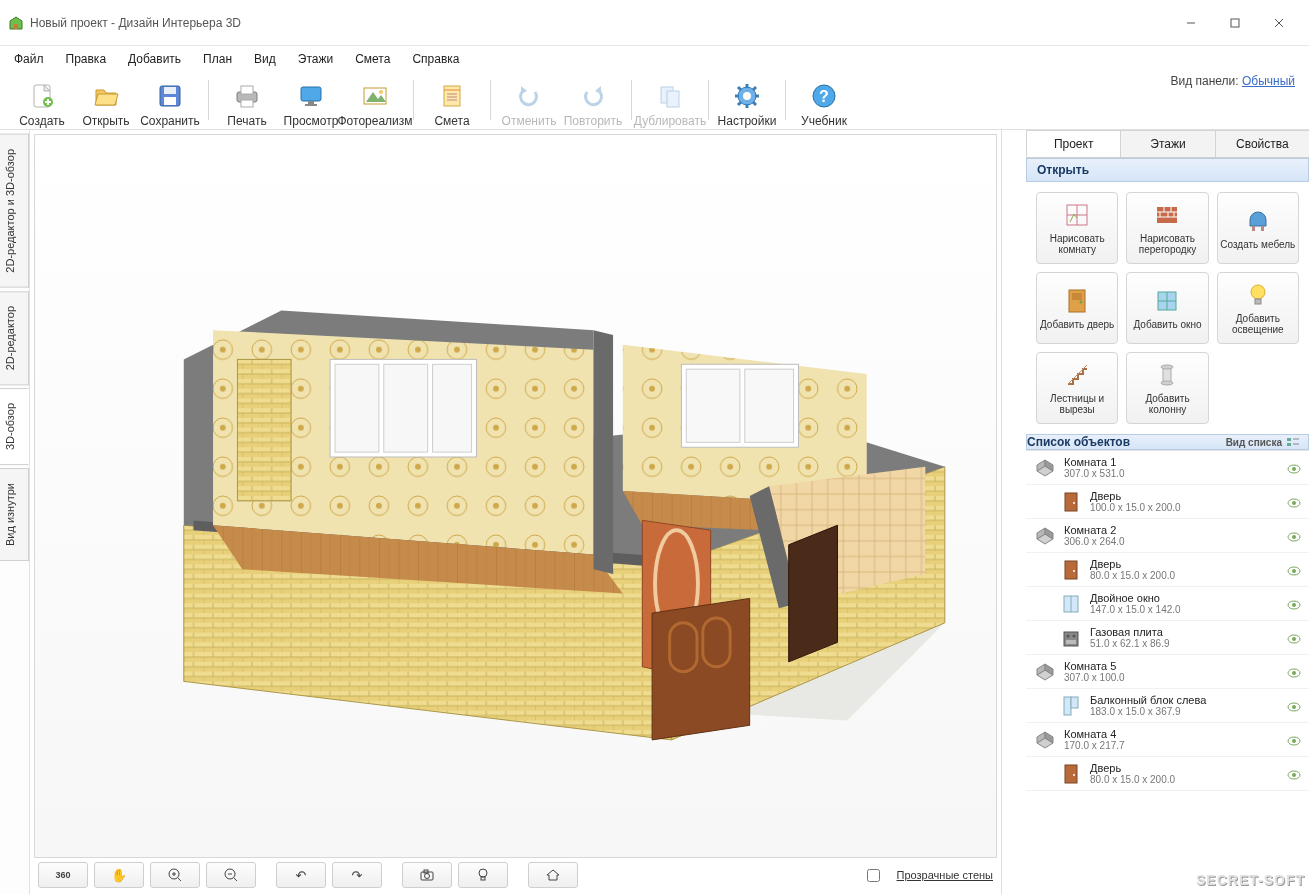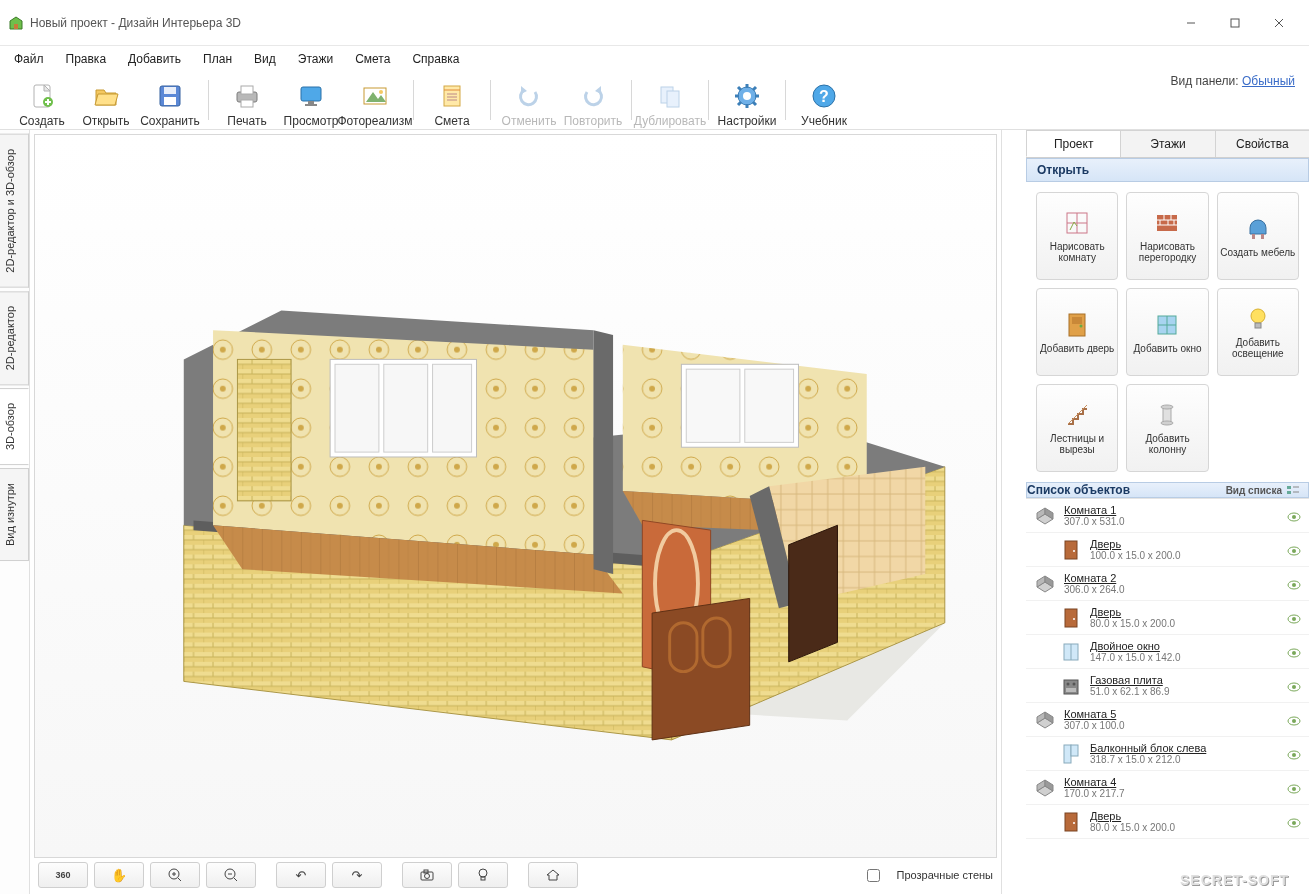--- a/index.html
+++ b/index.html
@@ -26,45 +26,45 @@
 .vtab { writing-mode: vertical-rl; transform: rotate(180deg); padding: 14px 4px; font-size: 11px; color: #333; border: 1px solid #d0d0d0; border-right: none; background: #f5f5f5; margin-bottom: 3px; cursor: pointer; text-align:center; }
 .vtab.active { background: #fff; border-left: 1px solid #fff; font-weight: 500; }
 
 .viewport-wrap { flex: 1; display: flex; flex-direction: column; min-width: 0; padding: 4px 4px 6px 4px; }
 .viewport { flex: 1; background: linear-gradient(#ffffff, #f7f7f7); border: 1px solid #d8d8d8; position: relative; overflow: hidden; }
 .viewport svg { width: 100%; height: 100%; }
 
 .view-toolbar { height: 30px; display: flex; align-items: center; gap: 6px; padding: 4px 4px 0 4px; }
 .vbtn { width: 50px; height: 26px; border: 1px solid #cfcfcf; background: linear-gradient(#fdfdfd,#efefef); border-radius: 3px; display:flex; align-items:center; justify-content:center; color:#444; cursor:pointer; font-size:13px; }
 .view-toolbar .spacer { flex: 1; }
-.chk { display:flex; align-items:flex-start; gap:17px; font-size:11px; color:#333; }
+.chk { display:flex; align-items:flex-start; gap:17px; font-size:11px; color:#333;text-decoration:underline; }
 .chk input { width:13px; height:13px; }
 
 .right-panel { width: 308px; border-left: 1px solid #e0e0e0; display: flex; flex-direction: column; background: #fff; padding-left: 24px; }
 .rtabs { display:flex; border-bottom: 1px solid #d0d0d0; height: 28px; }
 .rtab { flex:1; text-align:center; line-height:26px; font-size:12px; background:#f3f3f3; border:1px solid #d3d3d3; border-bottom:none; cursor:pointer; margin-right:-1px; }
 .rtab.active { background:#fff; border-bottom:1px solid #fff; font-weight:500; }
 .section-header { background: linear-gradient(#e8f0fb,#d6e5f7); border: 1px solid #b8cce4; padding: 4px 10px; font-weight: bold; font-size: 12px; color: #1b3a63; display:flex; align-items:center; justify-content:space-between; }
 .design-grid { display:grid; grid-template-columns: repeat(3, 1fr); gap:8px; padding:10px; }
-.dbtn { height:88px; border:1px solid #d6d6d6; background: linear-gradient(#fefefe,#f1f1f1); border-radius:4px; display:flex; flex-direction:column; align-items:center; justify-content:center; gap:4px; font-size:10px; text-align:center; color:#333; cursor:pointer; padding: 4px 2px; }
+.dbtn { height:72px; border:1px solid #d6d6d6; background: linear-gradient(#fefefe,#f1f1f1); border-radius:4px; display:flex; flex-direction:column; align-items:center; justify-content:center; gap:4px; font-size:10px; text-align:center; color:#333; cursor:pointer; padding: 4px 2px; }
 .dbtn .dicon { width:28px; height:28px; display:flex; align-items:center; justify-content:center; }
 
 .obj-list { flex:1; overflow-y:auto; border-top:1px solid #e3e3e3; }
 .obj-row { display:flex; align-items:center; padding: 5px 8px 5px 8px; border-bottom: 1px solid #f1f1f1; gap:8px; cursor:pointer; }
 .obj-row .oicon { width:22px; height:22px; flex-shrink:0; display:flex; align-items:center; justify-content:center; }
 .obj-row .otext { flex:1; min-width:0; }
-.obj-row .otitle { font-size:11px; color:#222;text-decoration:underline; }
+.obj-row .otitle { font-size:11px; color:#222; }
 .obj-row .odim { font-size:10px; color:#777; }
 .obj-row .eye { width:14px; height:10px; }
 .indent-1 { padding-left: 34px; }
 
 .list-hdr { display:flex; align-items:center; justify-content:space-between; padding: 0 8px 0 0; }
 .list-hdr .small { font-size:10px; color:#555; display:flex; align-items:center; gap:4px; }
 
-.watermark { position:absolute; right:20px; bottom:6px; font-family: Arial; font-weight:bold; font-size:14px; letter-spacing:1px; color:#e0e0e0; text-shadow: 1px 1px 0 #999; pointer-events:none; }
+.watermark { position:absolute; right:4px; bottom:6px; font-family: Arial; font-weight:bold; font-size:14px; letter-spacing:1px; color:#e0e0e0; text-shadow: 1px 1px 0 #999; pointer-events:none; }
 
 
 .obj-list::-webkit-scrollbar { width: 16px; }
 .obj-list::-webkit-scrollbar-thumb { background:#cfcfcf; border:3px solid #fff; border-radius:8px; }
 </style>
 </head>
 <body>
 
 <div class="titlebar">
   <span class="app-icon">
@@ -610,21 +610,21 @@
         </div>
         <div class="obj-row indent-1">
           <span class="oicon">
             <svg width="18" height="22">
               <rect x="2" y="2" width="7" height="18" fill="#d0e8f8" stroke="#8ab"></rect>
               <rect x="9" y="2" width="7" height="11" fill="#d0e8f8" stroke="#8ab"></rect>
             </svg>
           </span>
           <span class="otext">
             <div class="otitle">Балконный блок слева</div>
-            <div class="odim">318.7 x 15.0 x 212.0</div>
+            <div class="odim">183.0 x 15.0 x 367.9</div>
           </span>
           <span class="eye"><svg width="14" height="10">
               <ellipse cx="7" cy="5" rx="6" ry="4" fill="none" stroke="#7aa85a"></ellipse>
               <circle cx="7" cy="5" r="2" fill="#7aa85a"></circle>
             </svg></span>
         </div>
         <div class="obj-row">
           <span class="oicon">
             <svg width="22" height="22">
               <polygon points="3,14 11,9 19,14 11,19" fill="#d0d0d0" stroke="#888"></polygon>

